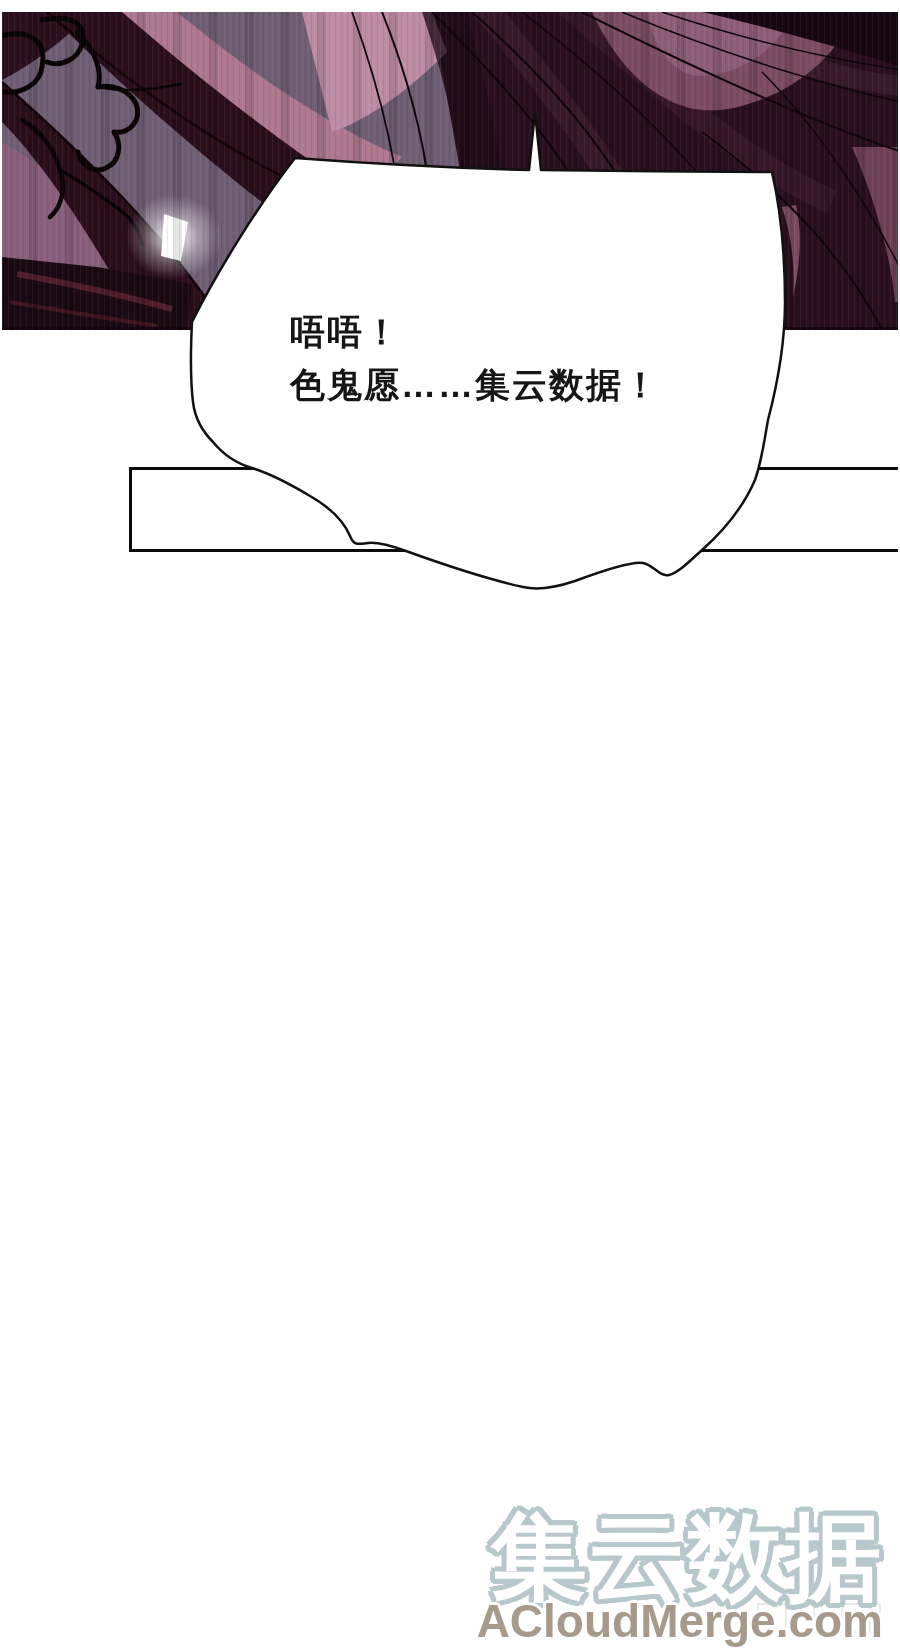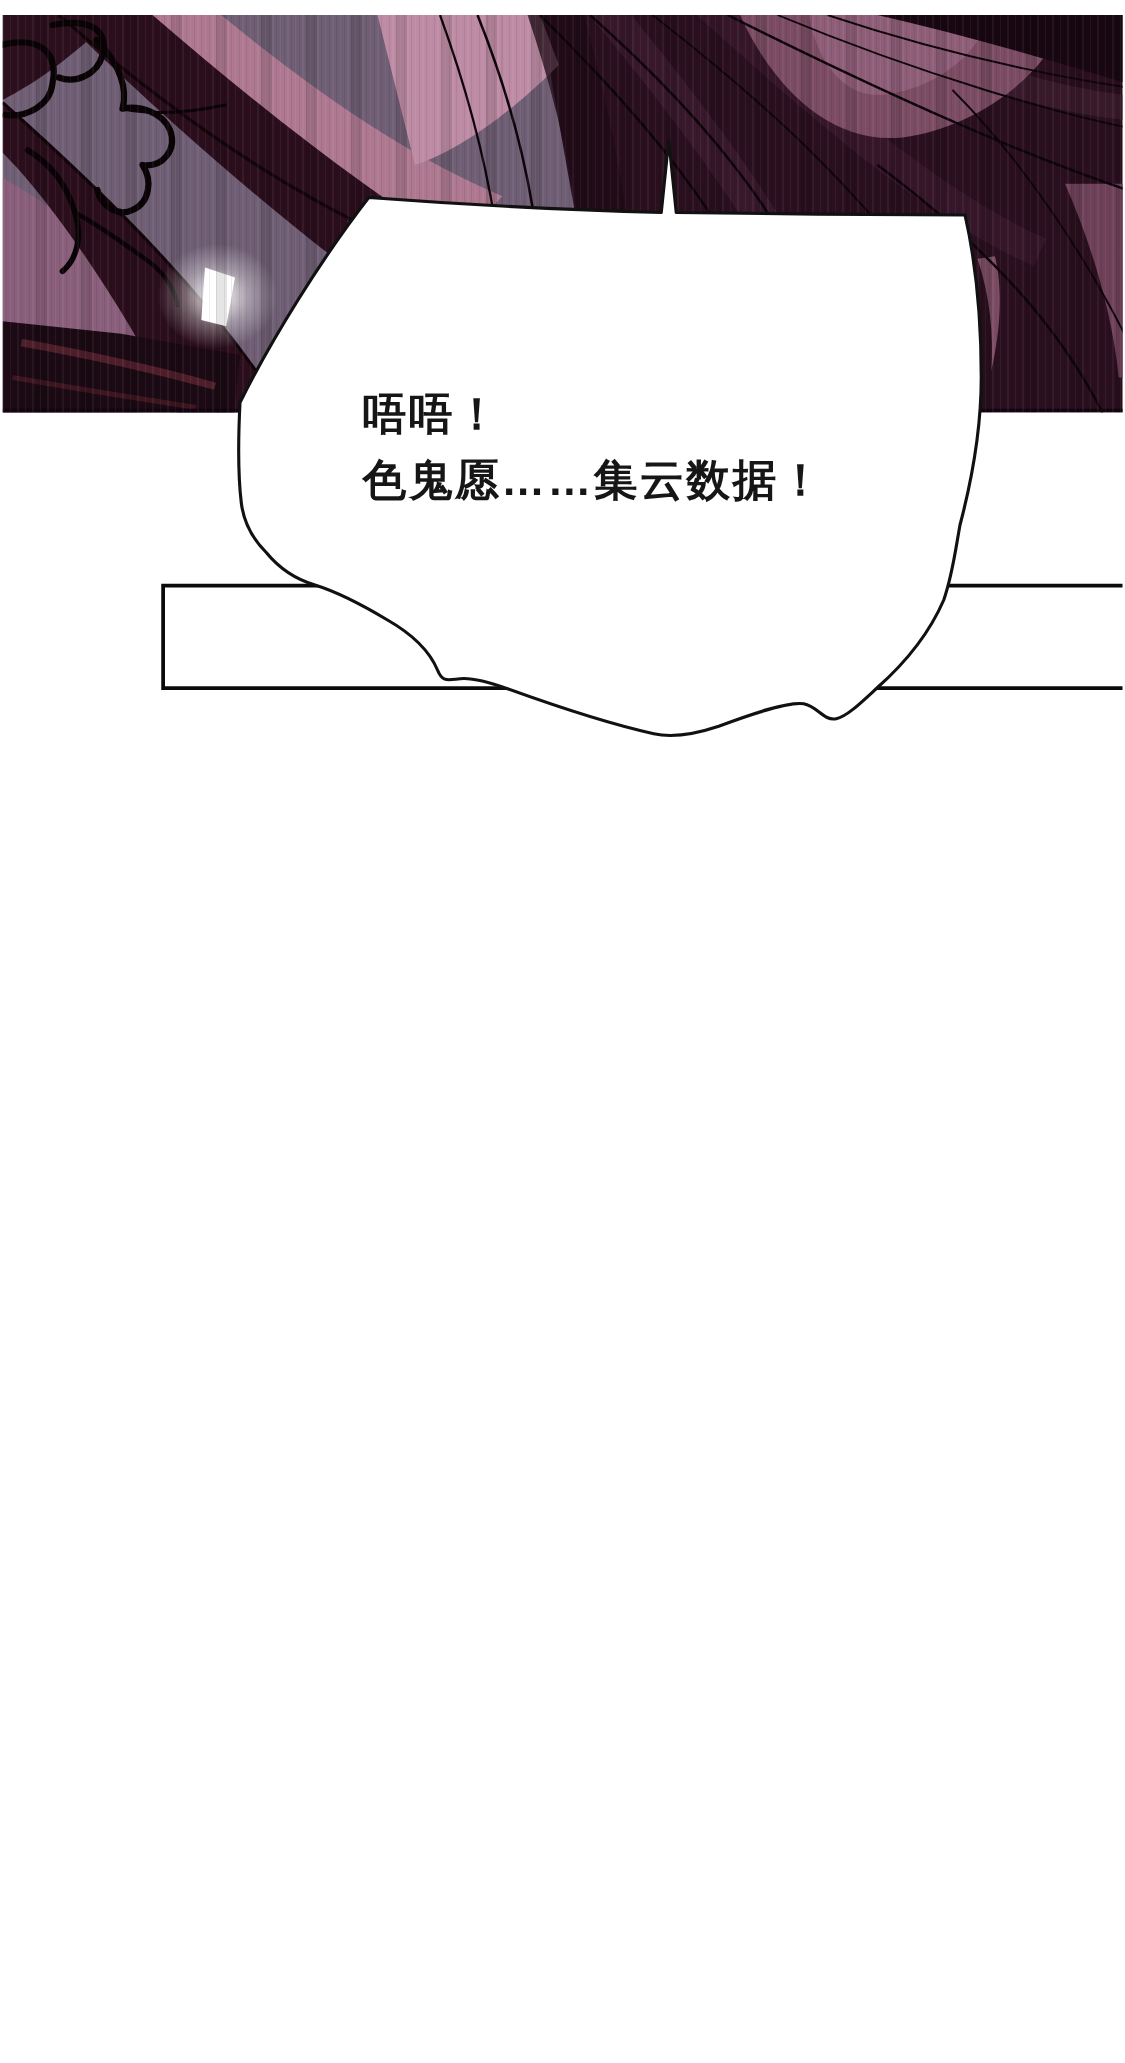--- a/index.html
+++ b/index.html
@@ -165,14 +165,19 @@
          C188,365 189,330 190,310
          C215,260 255,195 293,146
          Z" fill="#ffffff" stroke="#111111" stroke-width="2.5" stroke-linejoin="round"></path>
   </svg>
 
   <div class="bubble-text">
     <div>唔唔！</div>
     <div>色鬼愿……集云数据！</div>
   </div>
 
+  <div class="watermark">
+    <div class="wm-ghost"></div>
+    <div class="wm-cn">集云数据</div>
+    <div class="wm-en">ACloudMerge.com</div>
+  </div>
 
 </div>
 
 </body></html>

